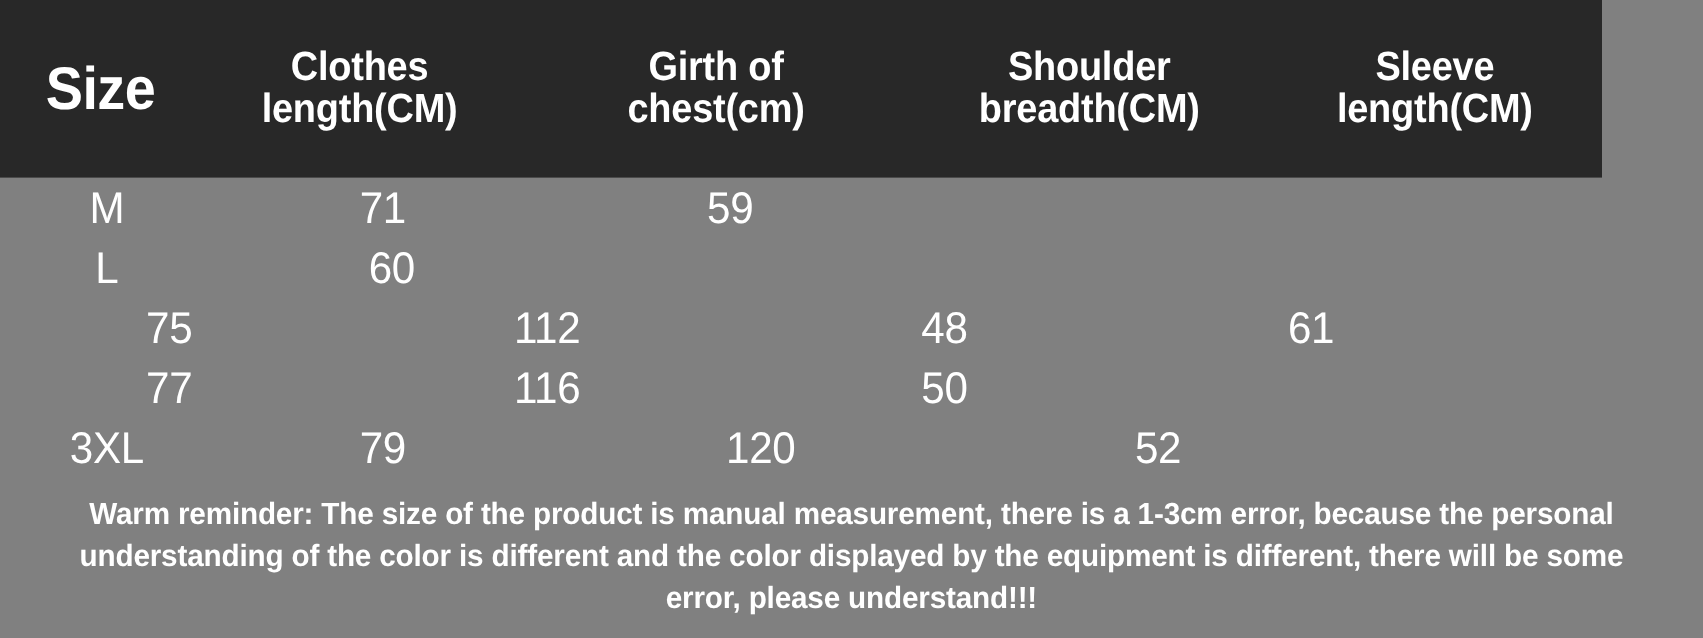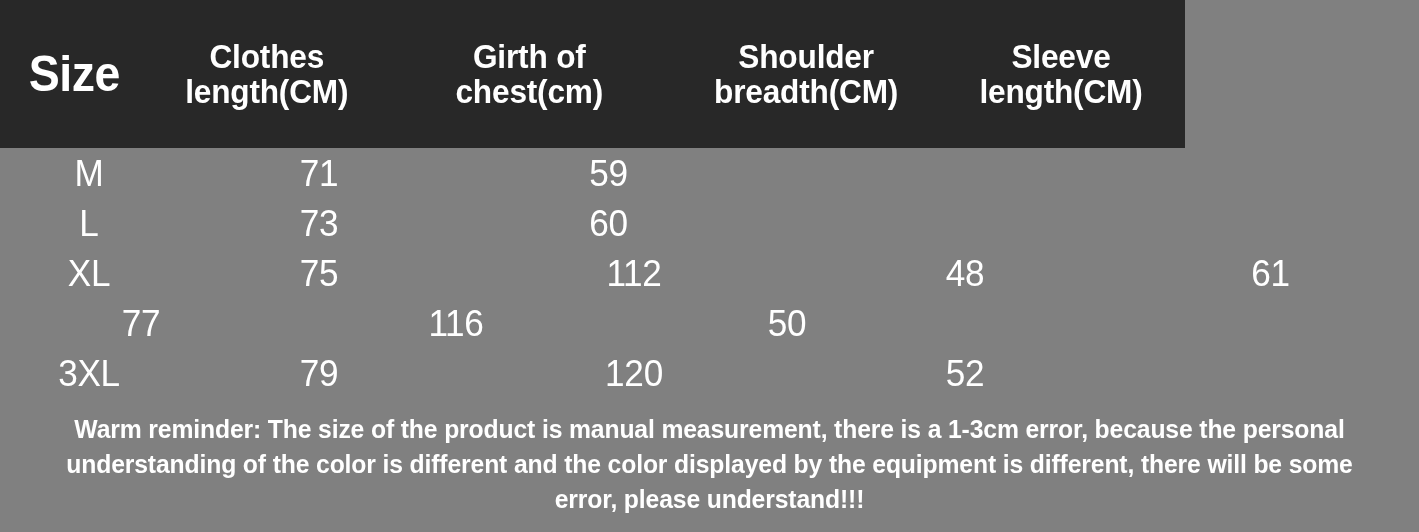--- a/index.html
+++ b/index.html
@@ -17,21 +17,21 @@
     background: #808080;
     overflow: hidden;
     box-sizing: border-box;
   }
 
   
   .chart-header {
     position: absolute;
     left: 0;
     top: 0;
-    width: 1185px;
+    width: 1335px;
     height: 148px;
     background: #282828;
     display: flex;
     align-items: center;
   }
   .head-cell {
     display: flex;
     flex-direction: column;
     align-items: center;
     justify-content: center;
@@ -141,32 +141,26 @@
         </div>
       <div class="col-sleeve">
           <div class="data-cell">59</div>
         </div>
     </div>
 
     <div class="data-row">
       <div class="col-size">
           <div class="data-cell">L</div>
         </div>
-      <div class="col-len">
-          <div class="data-cell">73</div>
-        </div>
       <div class="col-sleeve">
           <div class="data-cell">60</div>
         </div>
     </div>
 
     <div class="data-row">
-      <div class="col-size">
-          <div class="data-cell">XL</div>
-        </div>
       <div class="col-len">
           <div class="data-cell">75</div>
         </div>
       <div class="col-chest">
           <div class="data-cell">112</div>
         </div>
       <div class="col-should">
           <div class="data-cell">48</div>
         </div>
       <div class="col-sleeve">

